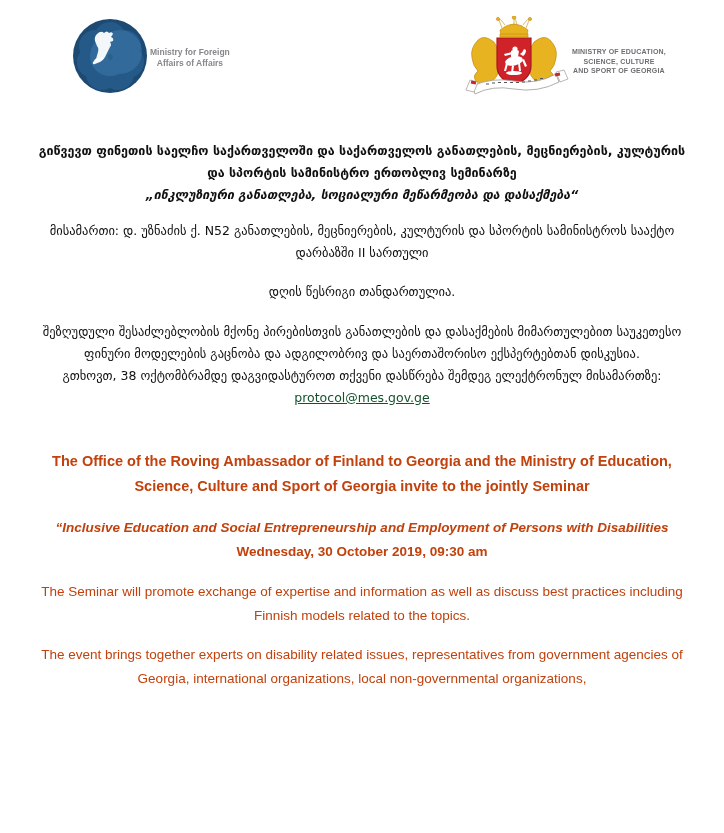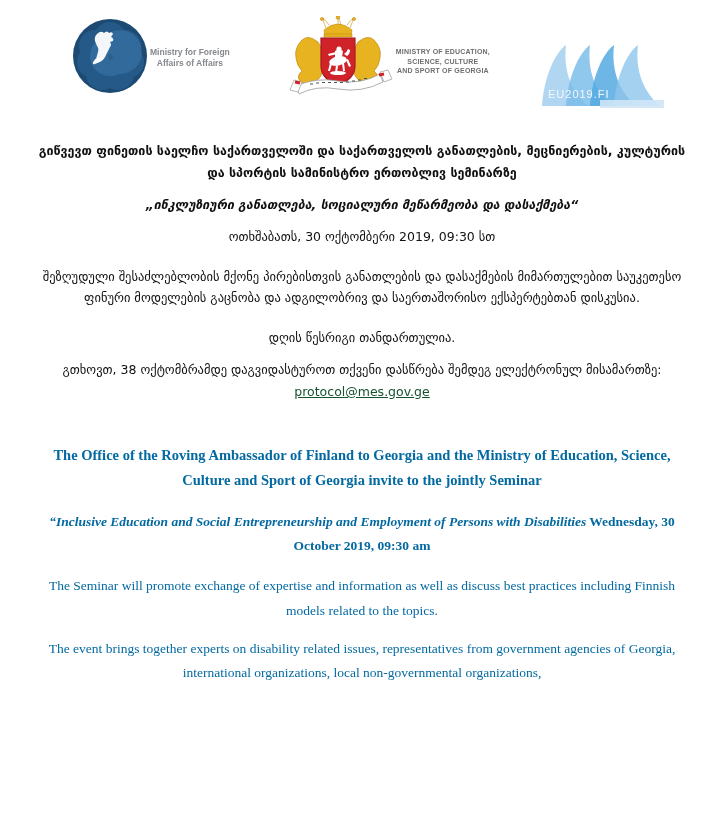--- a/index.html
+++ b/index.html
@@ -20,25 +20,25 @@
   .eu-block { position:relative; margin-top:28px; }
   .eu-label { position:absolute; left:8px; top:44px; color:#f2f8fd;
               font-family:"Liberation Sans","DejaVu Sans",sans-serif;
               font-size:11px; letter-spacing:1px; font-weight:400; }
 
   
   .doc { padding:0 28px; text-align:center; }
   .ka { font-family:"DejaVu Sans", sans-serif; font-size:12.5px; line-height:1.75; color:#111;text-align:center; }
   .ka-bold { font-weight:700; }
   .ka-quote { font-weight:700; font-style:italic; }
-  .en { font-family:Liberation Serif, serif; font-size:13.5px; line-height:1.8; color:#0369a1; }
+  .en { font-family:Liberation Sans, sans-serif; font-size:13.5px; line-height:1.8; color:#c2410c; }
   .en-title { font-weight:700; font-size:14.5px; line-height:1.75; }
   .en-it { font-style:italic; font-weight:700; }
   .en-b  { font-weight:700; }
-  .small-gap  { margin-top:10px; }
+  .small-gap  { }
   .med-gap    { margin-top:14px; }
   .big-gap    { margin-top:18px; }
   a.mail-link { color:#14532d; text-decoration:underline; font-weight:700; }
   .ka a.mail-link { font-weight:400; }
   .sec-gap-en { margin-top:40px; }
 </style>
 </head>
 <body>
 
 <div class="page">
@@ -113,47 +113,35 @@
           </g>
         </g>
       </svg>
       <div class="logo-caption ge">
         <div>MINISTRY OF EDUCATION,</div>
         <div>SCIENCE, CULTURE</div>
         <div>AND SPORT OF GEORGIA</div>
       </div>
     </div>
 
-    <div class="eu-block">
-      <svg width="126" height="66" viewBox="0 0 126 66">
-        <g>
-          <path d="M2 62 C4 34 14 10 26 1 C23 28 32 48 48 62 Z" fill="#a9d2ef" opacity="0.9"></path>
-          <path d="M26 62 C28 34 38 10 50 1 C47 28 56 48 72 62 Z" fill="#7cbde9" opacity="0.85"></path>
-          <path d="M50 62 C52 34 62 10 74 1 C71 28 80 48 96 62 Z" fill="#55a9e0" opacity="0.85"></path>
-          <path d="M74 62 C76 34 86 10 98 1 C95 28 104 48 120 62 Z" fill="#8ec6ec" opacity="0.8"></path>
-          <rect x="60" y="56" width="64" height="8" fill="#cfe6f7" opacity="0.9"></rect>
-        </g>
-      </svg>
-      <span class="eu-label">EU2019.FI</span>
-    </div>
   </div>
 
   <div class="doc">
 
     <p class="ka ka-bold" style="margin-top:12px">გიწვევთ ფინეთის საელჩო საქართველოში და საქართველოს განათლების, მეცნიერების, კულტურის და სპორტის სამინისტრო ერთობლივ სემინარზე</p>
 
     <p class="ka ka-quote small-gap">„ინკლუზიური განათლება, სოციალური მეწარმეობა და დასაქმება“</p>
 
-    <p class="ka small-gap">ოთხშაბათს, 30 ოქტომბერი 2019, 09:30 სთ</p>
+
+    <p class="ka med-gap">მისამართი: დ. უზნაძის ქ. N52 განათლების, მეცნიერების, კულტურის და სპორტის სამინისტროს სააქტო დარბაზში II სართული</p>
 
 
+    <p class="ka big-gap">დღის წესრიგი თანდართულია.</p>
 
     <p class="ka big-gap">შეზღუდული შესაძლებლობის მქონე პირებისთვის განათლების და დასაქმების მიმართულებით საუკეთესო ფინური მოდელების გაცნობა და ადგილობრივ და საერთაშორისო ექსპერტებთან დისკუსია.</p>
-
-    <p class="ka big-gap">დღის წესრიგი თანდართულია.</p>
 
     <p class="ka small-gap"><span>გთხოვთ, 38 ოქტომბრამდე დაგვიდასტუროთ თქვენი დასწრება შემდეგ ელექტრონულ მისამართზე: </span><a class="mail-link" href="#">protocol@mes.gov.ge</a></p>
   </div>
 
   <div class="doc">
 
     <p class="en en-title sec-gap-en">The Office of the Roving Ambassador of Finland to Georgia and the Ministry of Education, Science, Culture and Sport of Georgia invite to the jointly Seminar</p>
 
     <p class="en" style="margin-top:16px"><span class="en-it">“Inclusive Education and Social Entrepreneurship and Employment of Persons with Disabilities</span><span class="en-b"> Wednesday, 30 October 2019, 09:30 am</span></p>
 

